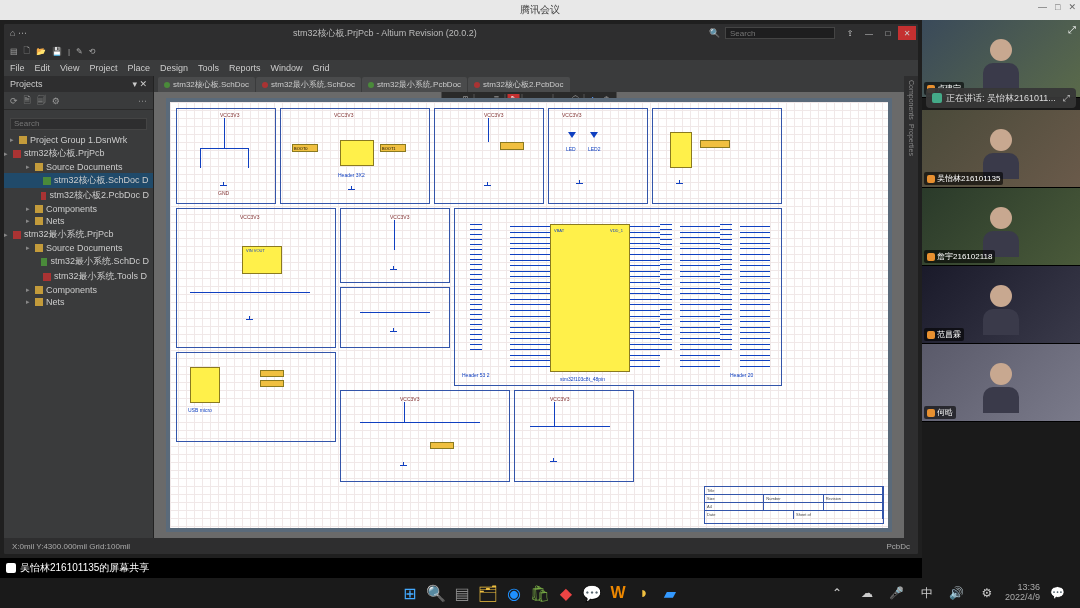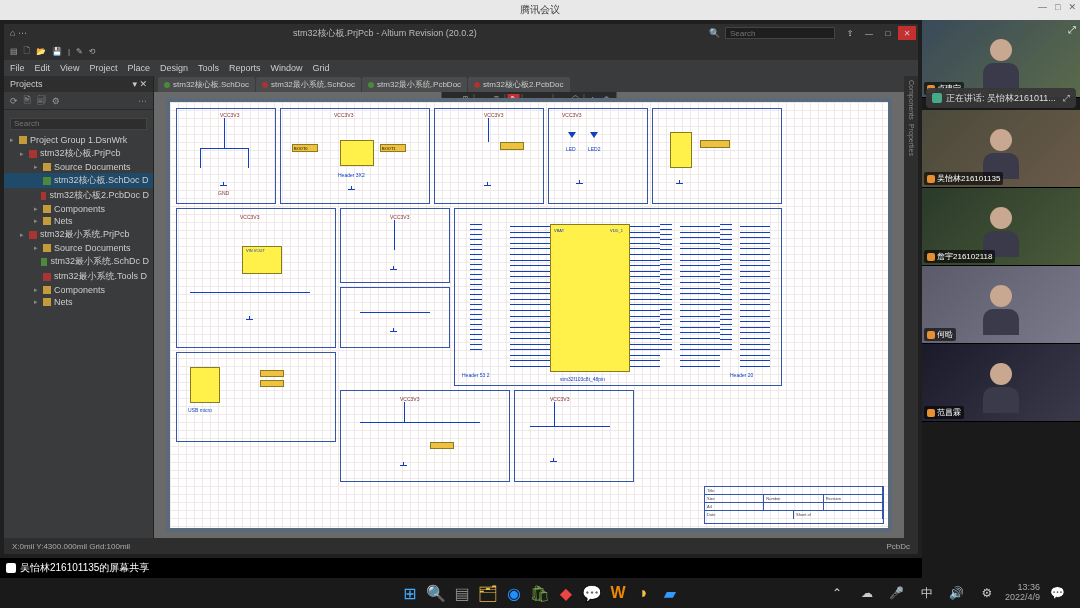--- a/index.html
+++ b/index.html
@@ -22,21 +22,21 @@
 .ad-menu{height:16px;background:#3a3b3c;display:flex;align-items:center;padding:0 6px;gap:10px}
 .ad-menu span{font-size:9px;color:#ccc}
 .ad-body{flex:1;display:flex;min-height:0}
 .ad-proj{width:150px;background:#3a3b3c;display:flex;flex-direction:column;border-right:1px solid #222}
 .proj-hdr{height:16px;background:#2e2e2f;color:#ccc;font-size:9px;padding:2px 6px;display:flex;align-items:center}
 .proj-tools{height:18px;display:flex;align-items:center;gap:6px;padding:0 6px;color:#999;font-size:9px;border-bottom:1px solid #2a2a2a}
 .proj-q{padding:2px 6px}
 .proj-q input{width:100%;background:#2e2e2f;border:1px solid #444;color:#aaa;font-size:8px;padding:1px 3px;height:12px}
 .tree{flex:1;overflow:auto;font-size:9px;color:#ccc;padding:2px 0}
 .tn{padding:1px 4px 1px 6px;white-space:nowrap;overflow:hidden;text-overflow:ellipsis;display:flex;align-items:center;gap:3px}
-.tn.d1{padding-left:16px}.tn.d2{padding-left:30px}.tn.d3{padding-left:30px}
+.tn.d1{padding-left:0}.tn.d2{padding-left:22px}.tn.d3{padding-left:30px}
 .tn.sel{background:#204a6a}
 .tn .i{width:8px;height:8px;display:inline-block}
 .tn .i.fld{background:#c39b3b}
 .tn .i.grn{background:#4a8a3a}
 .tn .i.red{background:#a33}
 .tn .tri{font-size:7px;color:#888;width:6px}
 .ad-main{flex:1;display:flex;flex-direction:column;min-width:0}
 .tabs{height:16px;background:#3a3b3c;display:flex;align-items:flex-end;gap:1px;padding:0 4px}
 .tab{background:#4a4b4c;color:#ccc;font-size:8px;padding:2px 6px;display:flex;align-items:center;gap:3px;border-radius:2px 2px 0 0}
 .tab .dot{width:6px;height:6px;border-radius:50%;background:#4a8a3a}
@@ -587,33 +587,33 @@
         </div>
         <div class="vname"><span class="m"></span>吴怡林216101135</div>
       </div>
       <div class="vtile t4">
         <div class="person">
           <div class="head"></div>
           <div class="body"></div>
         </div>
         <div class="vname"><span class="m"></span>詹宇216102118</div>
       </div>
+      <div class="vtile t6">
+        <div class="person">
+          <div class="head"></div>
+          <div class="body"></div>
+        </div>
+        <div class="vname"><span class="m"></span>范昌霖</div>
+      </div>
       <div class="vtile t5">
         <div class="person">
           <div class="head"></div>
           <div class="body"></div>
         </div>
         <div class="vname"><span class="m"></span>何晧</div>
-      </div>
-      <div class="vtile t6">
-        <div class="person">
-          <div class="head"></div>
-          <div class="body"></div>
-        </div>
-        <div class="vname"><span class="m"></span>范昌霖</div>
       </div>
     </div>
 </div>
 
 <div class="meet-tb">
   <div class="mtb-center">
     <span class="ic" style="color:#4af">⊞</span>
     <span class="ic" style="color:#ccc">🔍</span>
     <span class="ic" style="color:#888">▤</span>
     <span class="ic" style="color:#f0c040">🗂</span>

